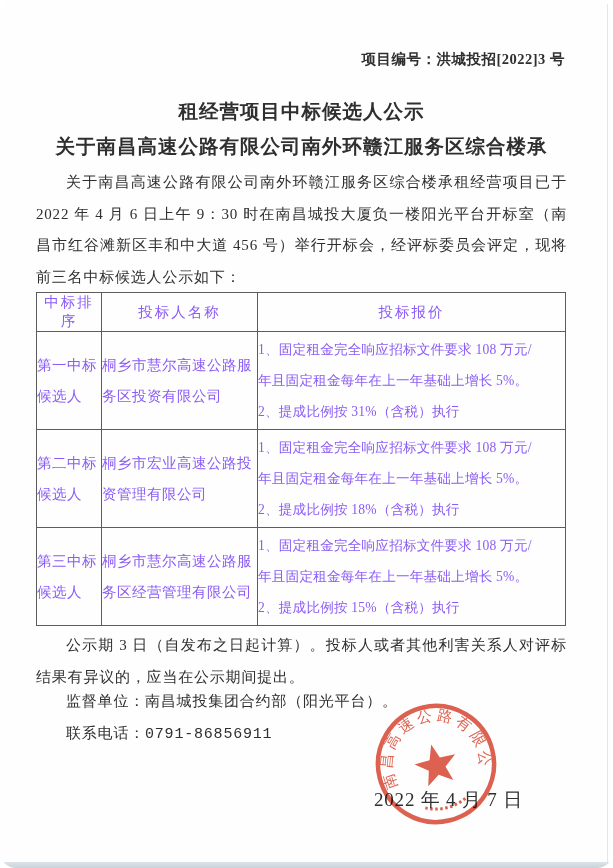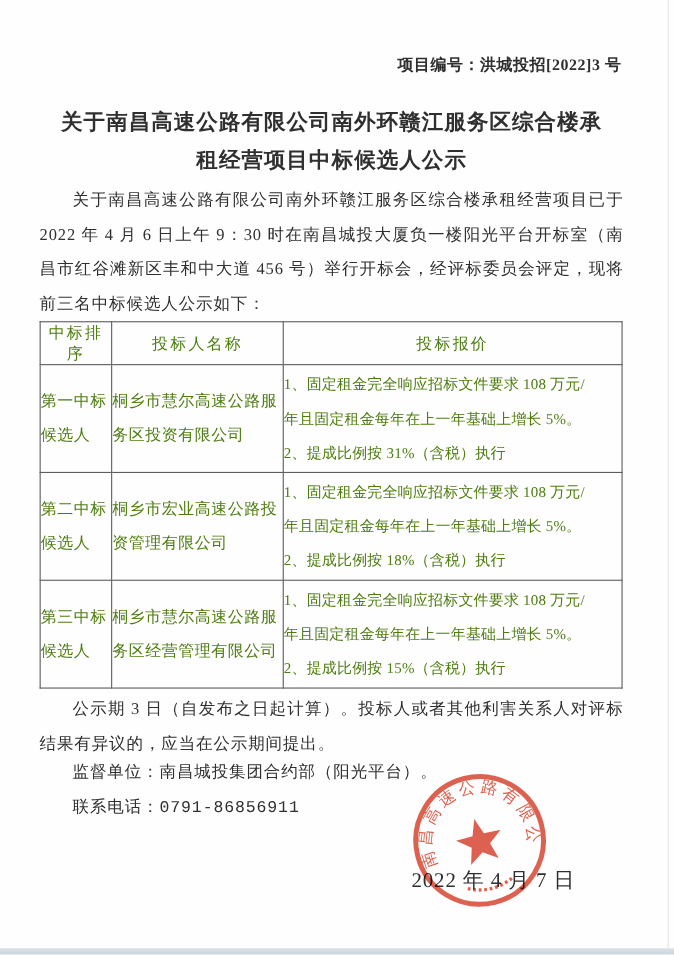--- a/index.html
+++ b/index.html
@@ -3,20 +3,21 @@
 <meta charset="utf-8">
 <style>
   html,body { margin:0; padding:0; background:#ffffff; }
   .page {
     position:relative;
     width:613px; height:868px;
     background:#fefefe;
     font-family:"Liberation Serif", serif;
     color:#2f2f2f;
     overflow:hidden;
+    border-radius:16px;
   }
   .edge-right {
     position:absolute; top:0; right:5px; width:1px; height:100%;
     background:#e2e6ea;
   }
   .scan-strip-bottom {
     position:absolute; left:0; bottom:0; width:100%; height:6px;
     background:linear-gradient(#dde4e9,#c9d3da);
   }
   .project-no {
@@ -34,21 +35,21 @@
     text-align:justify; text-indent:2em;
   }
   .intro { top:167px; }
   .notice { top:630px; }
   .line { position:absolute; left:36px; width:531px; font-size:15px; letter-spacing:0.8px;font-family:Liberation Mono, monospace; }
   .supervisor { top:692px; text-indent:2em; }
   .phone { top:724px; text-indent:2em; }
   .bid-table {
     position:absolute; top:292px; left:36px; width:529px;
     border-collapse:collapse; table-layout:fixed;
-    font-size:14.5px; color:#4d7c0f;
+    font-size:14.5px; color:#8b5cf6;
   }
   .bid-table th, .bid-table td {
     border:1px solid #5c5c5c; font-weight:normal; padding:0;
   }
   .bid-table th { height:38px; text-align:center; letter-spacing:2px; }
   .bid-table td { height:97px; vertical-align:middle; }
   .col-rank  { width:65px; }
   .col-name  { width:156px; }
   .col-price { width:308px; }
   .cell-center { line-height:31px; letter-spacing:0.5px; }
@@ -75,22 +76,22 @@
 <body>
 
 <div class="page">
 
   <div class="edge-right"></div>
   <div class="scan-strip-bottom"></div>
 
   <div class="project-no">项目编号：洪城投招[2022]3 号</div>
 
   <div class="doc-title">
+    <div>租经营项目中标候选人公示</div>
     <div>关于南昌高速公路有限公司南外环赣江服务区综合楼承</div>
-    <div>租经营项目中标候选人公示</div>
   </div>
 
   <div class="para intro">关于南昌高速公路有限公司南外环赣江服务区综合楼承租经营项目已于 2022 年 4 月 6 日上午 9：30 时在南昌城投大厦负一楼阳光平台开标室（南昌市红谷滩新区丰和中大道 456 号）举行开标会，经评标委员会评定，现将前三名中标候选人公示如下：</div>
 
   <table class="bid-table">
     <colgroup>
       <col class="col-rank">
         <col class="col-name">
         <col class="col-price">
     </colgroup>

